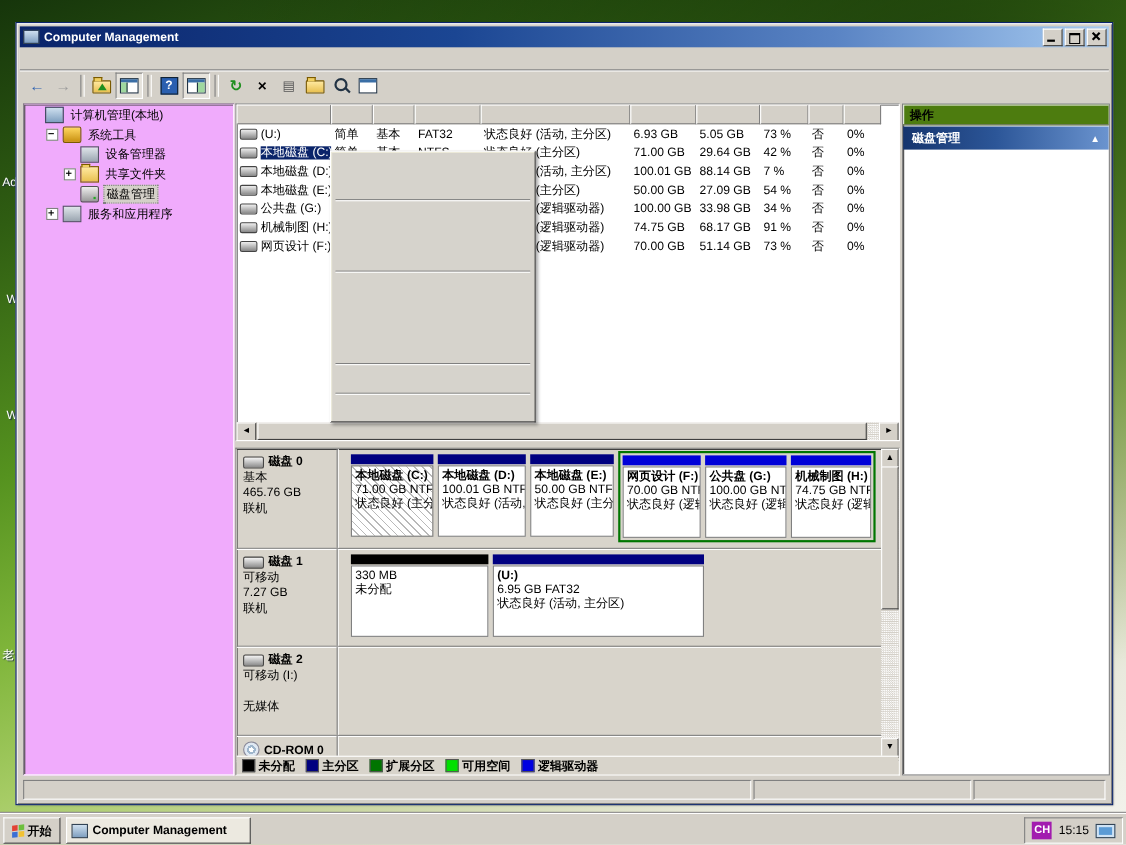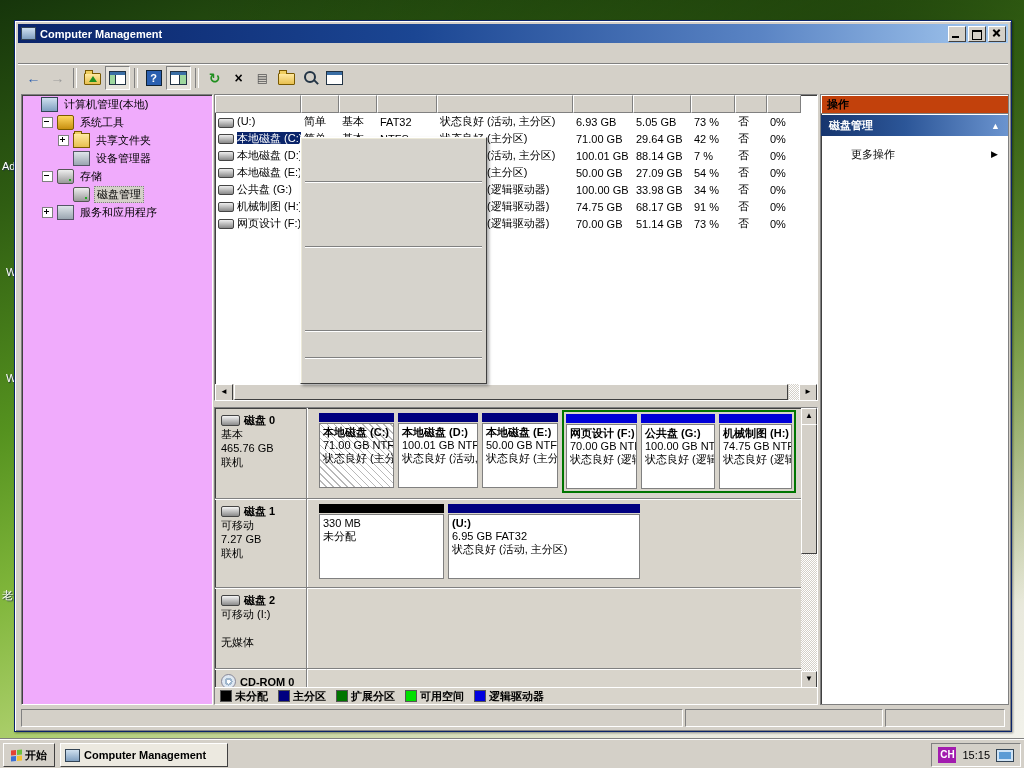--- a/index.html
+++ b/index.html
@@ -109,21 +109,21 @@
   .vscroll .sbtn{width:14px;}
   .vthumb{position:absolute;left:0;top:16px;width:14px;height:128px;background:#d4d0c8;border:1px solid;border-color:#fff #404040 #404040 #fff;}
   .vscroll .down{position:absolute;bottom:0;left:0;}
   #legend{position:absolute;left:0;right:0;bottom:0;height:16px;background:#d8d4cb;border-top:1px solid #fff;
           display:flex;align-items:center;gap:10px;padding-left:5px;font-weight:bold;}
   .leg{display:flex;align-items:center;gap:3px;}
   .sw{width:10px;height:10px;display:inline-block;border:1px solid #555;}
 
   
   #actionspane{border:1px solid #808080;}
-  .acthead{height:18px;background:#c2410c;border-bottom:1px solid #808080;font-weight:bold;
+  .acthead{height:18px;background:#4d7c0f;border-bottom:1px solid #808080;font-weight:bold;
            display:flex;align-items:center;padding-left:6px;box-shadow:inset 1px 1px 0 #fff;}
   .actbar{height:21px;margin-top:1px;background:linear-gradient(90deg,#16356e,#2c5698 45%,#6b94cf);color:#fff;font-weight:bold;
           display:flex;align-items:center;padding:0 8px;cursor:pointer;}
   .actbar .chev{margin-left:auto;font-size:9px;}
   .actmore{height:20px;display:flex;align-items:center;padding:0 10px 0 30px;margin-top:8px;cursor:pointer;}
   .actmore .arr{margin-left:auto;font-size:9px;}
 
   
   #statusbar{position:absolute;left:6px;right:6px;bottom:4px;height:18px;display:flex;gap:2px;}
   .stseg{border:1px solid;border-color:#808080 #fff #fff #808080;flex:1;}
@@ -235,33 +235,28 @@
     <span class="texp none"></span>
     <span class="ti ti-monitor"></span>
     <span class="tlabel">计算机管理(本地)</span>
   </div>
       <div class="trow" style="padding-left: 20px;">
     <span class="texp minus"></span>
     <span class="ti ti-gear"></span>
     <span class="tlabel">系统工具</span>
   </div>
       <div class="trow" style="padding-left: 36px;">
+    <span class="texp none"></span>
+    <span class="ti ti-box"></span>
+    <span class="tlabel">设备管理器</span>
+  </div>
+      <div class="trow" style="padding-left: 36px;">
     <span class="texp plus"></span>
     <span class="ti ti-folder"></span>
     <span class="tlabel">共享文件夹</span>
-  </div>
-      <div class="trow" style="padding-left: 36px;">
-    <span class="texp none"></span>
-    <span class="ti ti-box"></span>
-    <span class="tlabel">设备管理器</span>
-  </div>
-      <div class="trow" style="padding-left: 20px;">
-    <span class="texp minus"></span>
-    <span class="ti ti-drive"></span>
-    <span class="tlabel">存储</span>
   </div>
       <div class="trow" style="padding-left: 36px;">
     <span class="texp none"></span>
     <span class="ti ti-drive"></span>
     <span class="tlabel sel">磁盘管理</span>
   </div>
       <div class="trow" style="padding-left: 20px;">
     <span class="texp plus"></span>
     <span class="ti ti-box"></span>
     <span class="tlabel">服务和应用程序</span>
@@ -526,24 +521,20 @@
         </div>
     </div>
   </div>
 
   <div id="actionspane" class="pane">
     <div class="acthead">操作</div>
     <div class="actbar">
       <span>磁盘管理</span>
       <span class="chev">▲</span>
     </div>
-    <div class="actmore">
-      <span>更多操作</span>
-      <span class="arr">▶</span>
-    </div>
   </div>
 
   <div id="statusbar">
     <div class="stseg"></div>
     <div class="stseg s2"></div>
     <div class="stseg s3"></div>
   </div>
 </div>
 
 <div id="ctxmenu">

